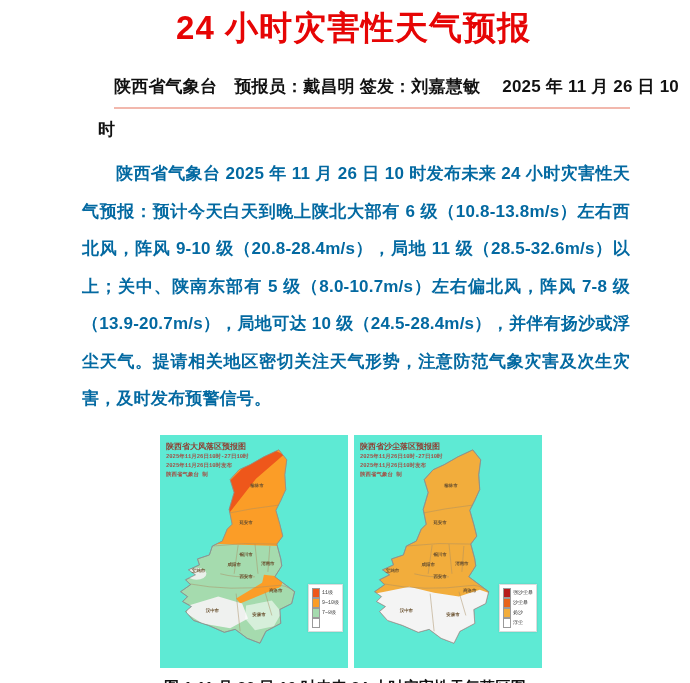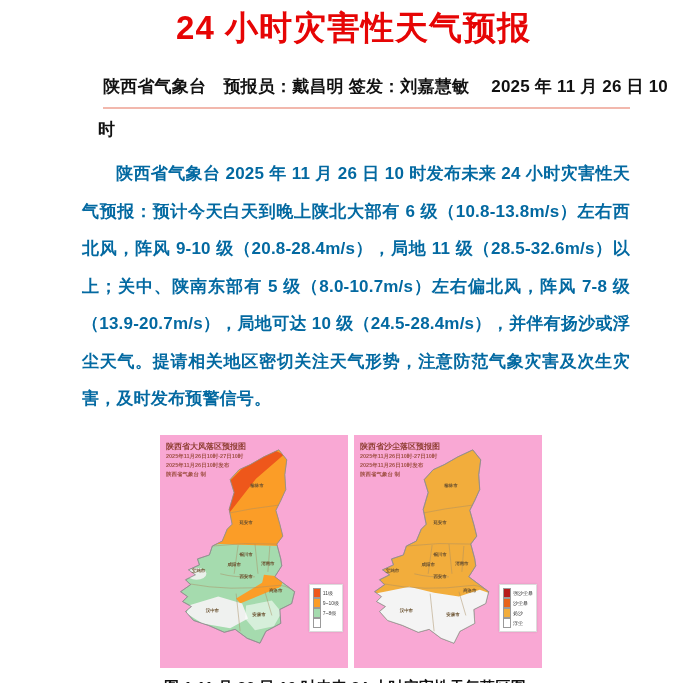--- a/index.html
+++ b/index.html
@@ -7,34 +7,34 @@
     width:690px;height:683px;overflow:hidden;position:relative;
     font-family:"Liberation Sans","DejaVu Sans",sans-serif;color:#161616;
   }
   .page-title{
     margin:6px 0 0 17px;text-align:center;
     font-size:33px;font-weight:800;letter-spacing:1px;color:#e60505;
   }
   .content{padding:0 60px 0 82px;}
   .sig-block{margin-top:24px;}
   .sig-line1{
-    margin-left:21px;font-size:17px;font-weight:700;color:#111;
+    margin-left:32px;font-size:17px;font-weight:700;color:#111;
     padding-bottom:9px;border-bottom:2px solid #f2b8ad;
     white-space:nowrap;letter-spacing:0.2px;
   }
   .sig-line2{margin-left:16px;margin-top:9px;font-size:17px;font-weight:700;color:#111;}
   .body-paragraph{
     margin-top:14px;font-size:17px;font-weight:600;line-height:37.5px;
     text-align:justify;text-indent:2em;color:#0369a1;letter-spacing:0.2px;
   }
   .maps-row{
     margin-top:16px;display:flex;justify-content:center;gap:6px;
     transform:translateX(6px);
   }
-  .map-card{position:relative;width:188px;height:233px;background:#f9a8d4;}
+  .map-card{position:relative;width:188px;height:233px;background:#5eead4;font-family:Liberation Mono, monospace;}
   .map-header{position:absolute;top:6px;left:6px;z-index:2;color:#8f3f33;}
   .map-title{font-size:8px;font-weight:700;line-height:11px;}
   .map-meta{font-size:5.5px;line-height:9px;font-weight:600;color:#a15247;}
   .map-svg{position:absolute;top:0;left:0;}
   .boundary{fill:none;stroke:#a98e63;stroke-width:0.5;}
   .city-label{font-size:4.5px;fill:#6b5230;text-anchor:middle;font-weight:600;}
   .legend-box{
     position:absolute;right:5px;bottom:36px;z-index:2;background:#ffffff;
     border:1px solid #dcdcdc;padding:3px 3px;box-shadow:0 0 2px rgba(0,0,0,.12);
   }

